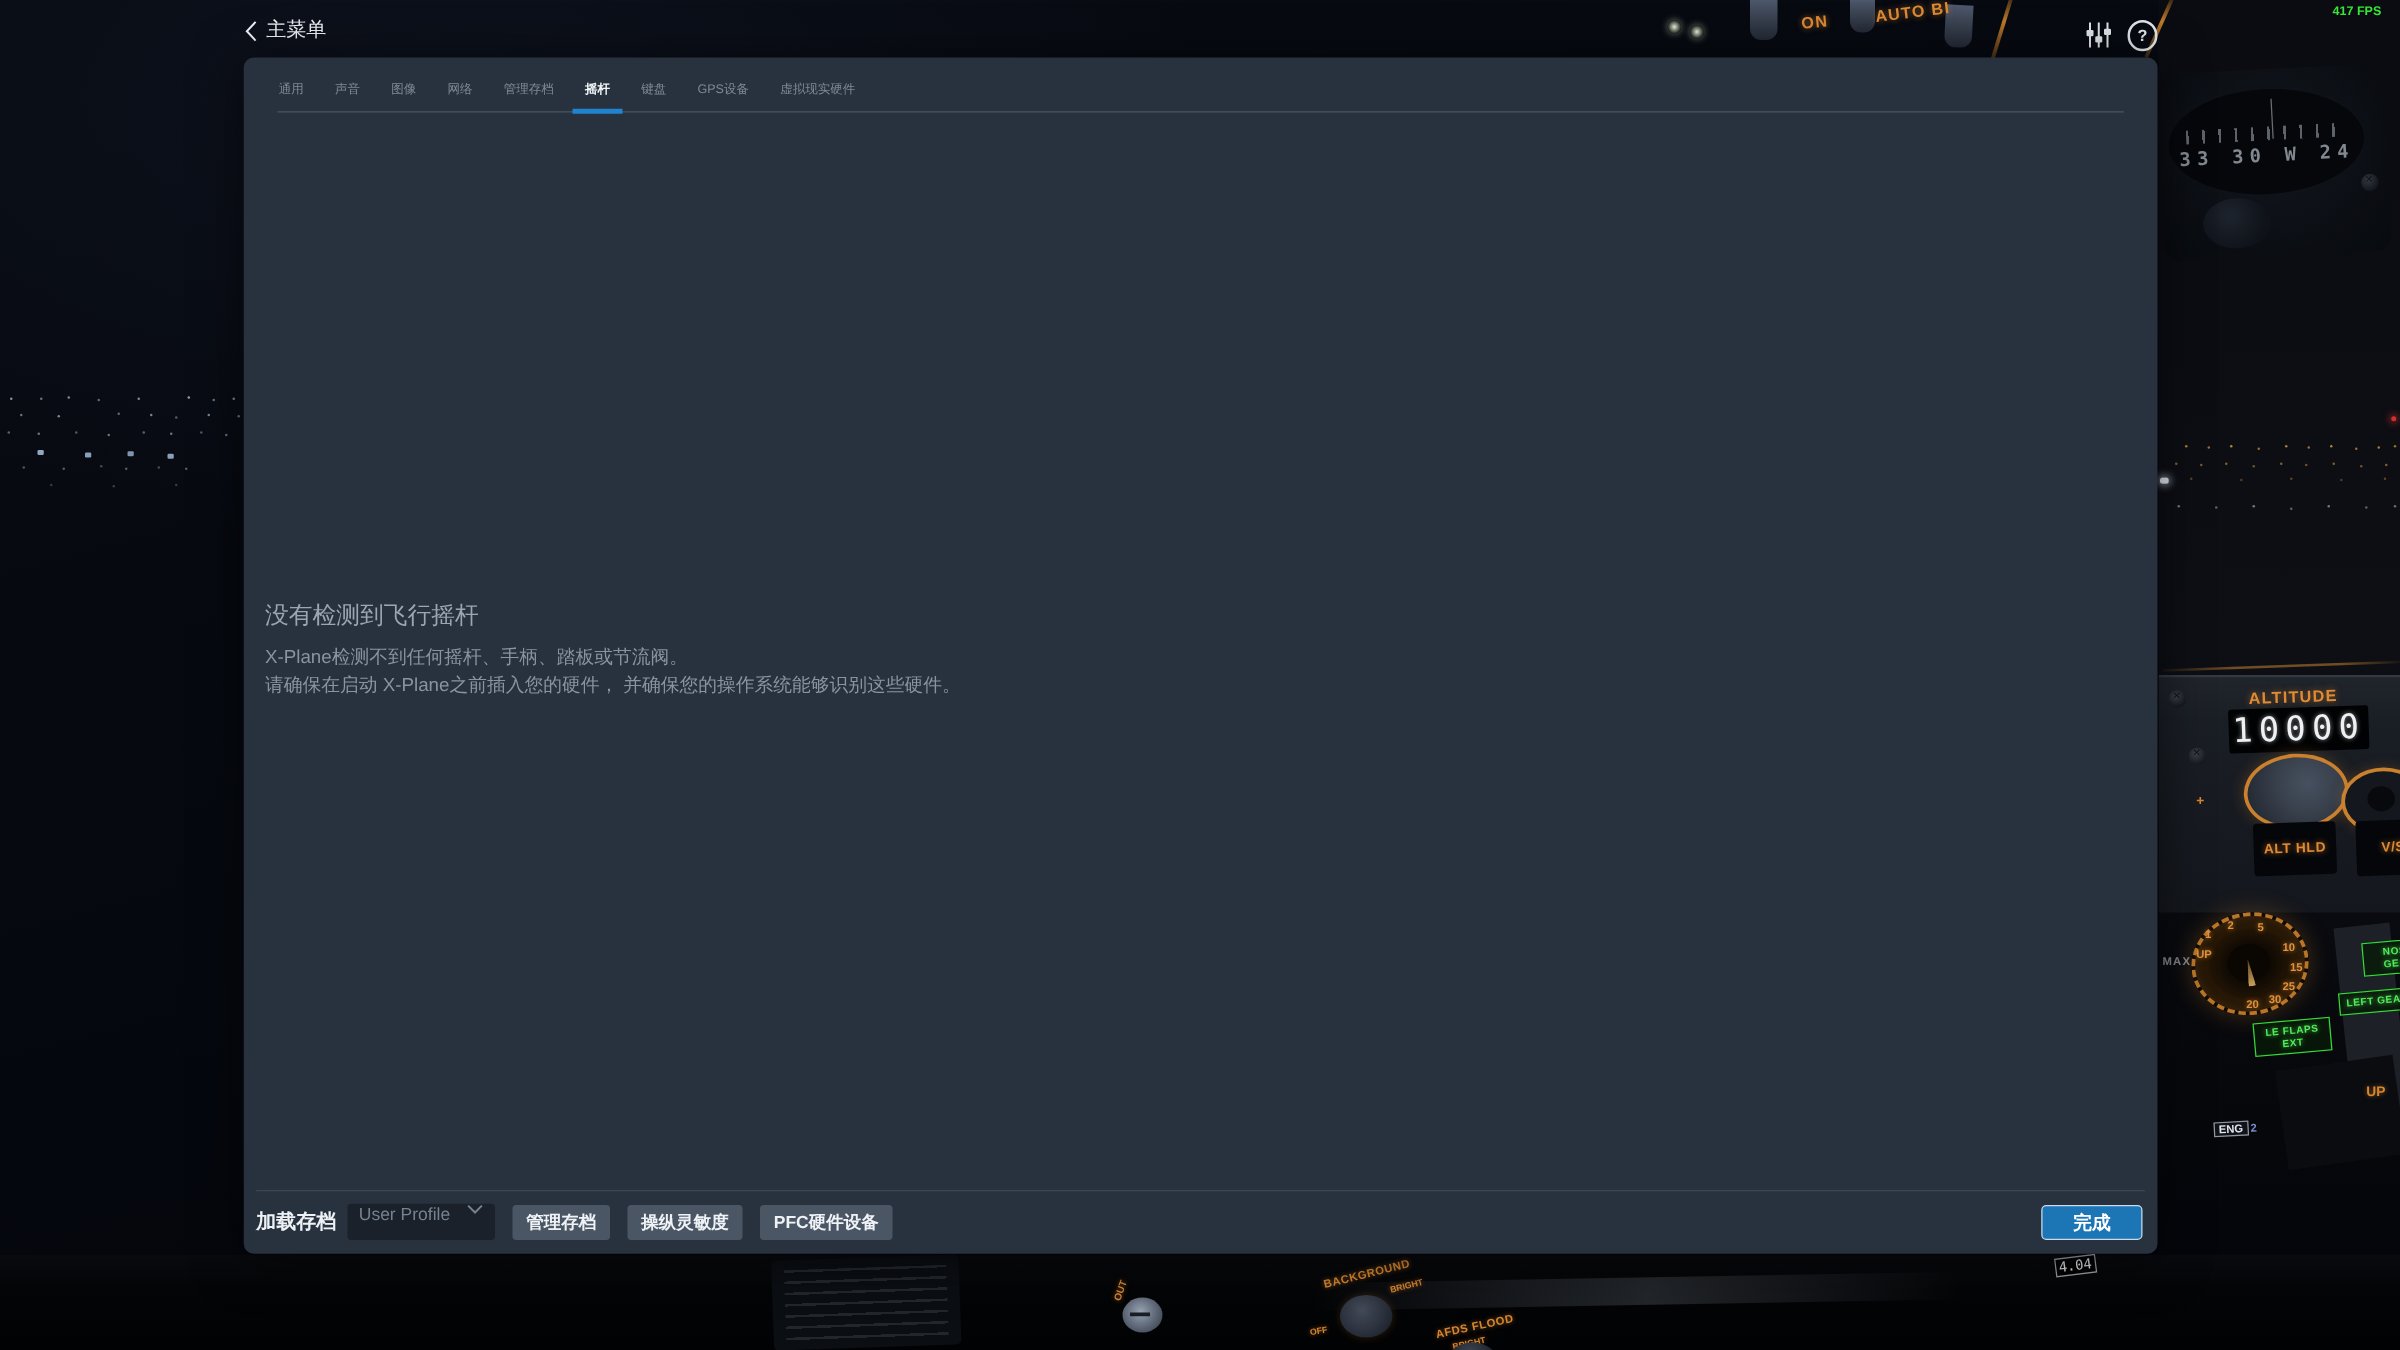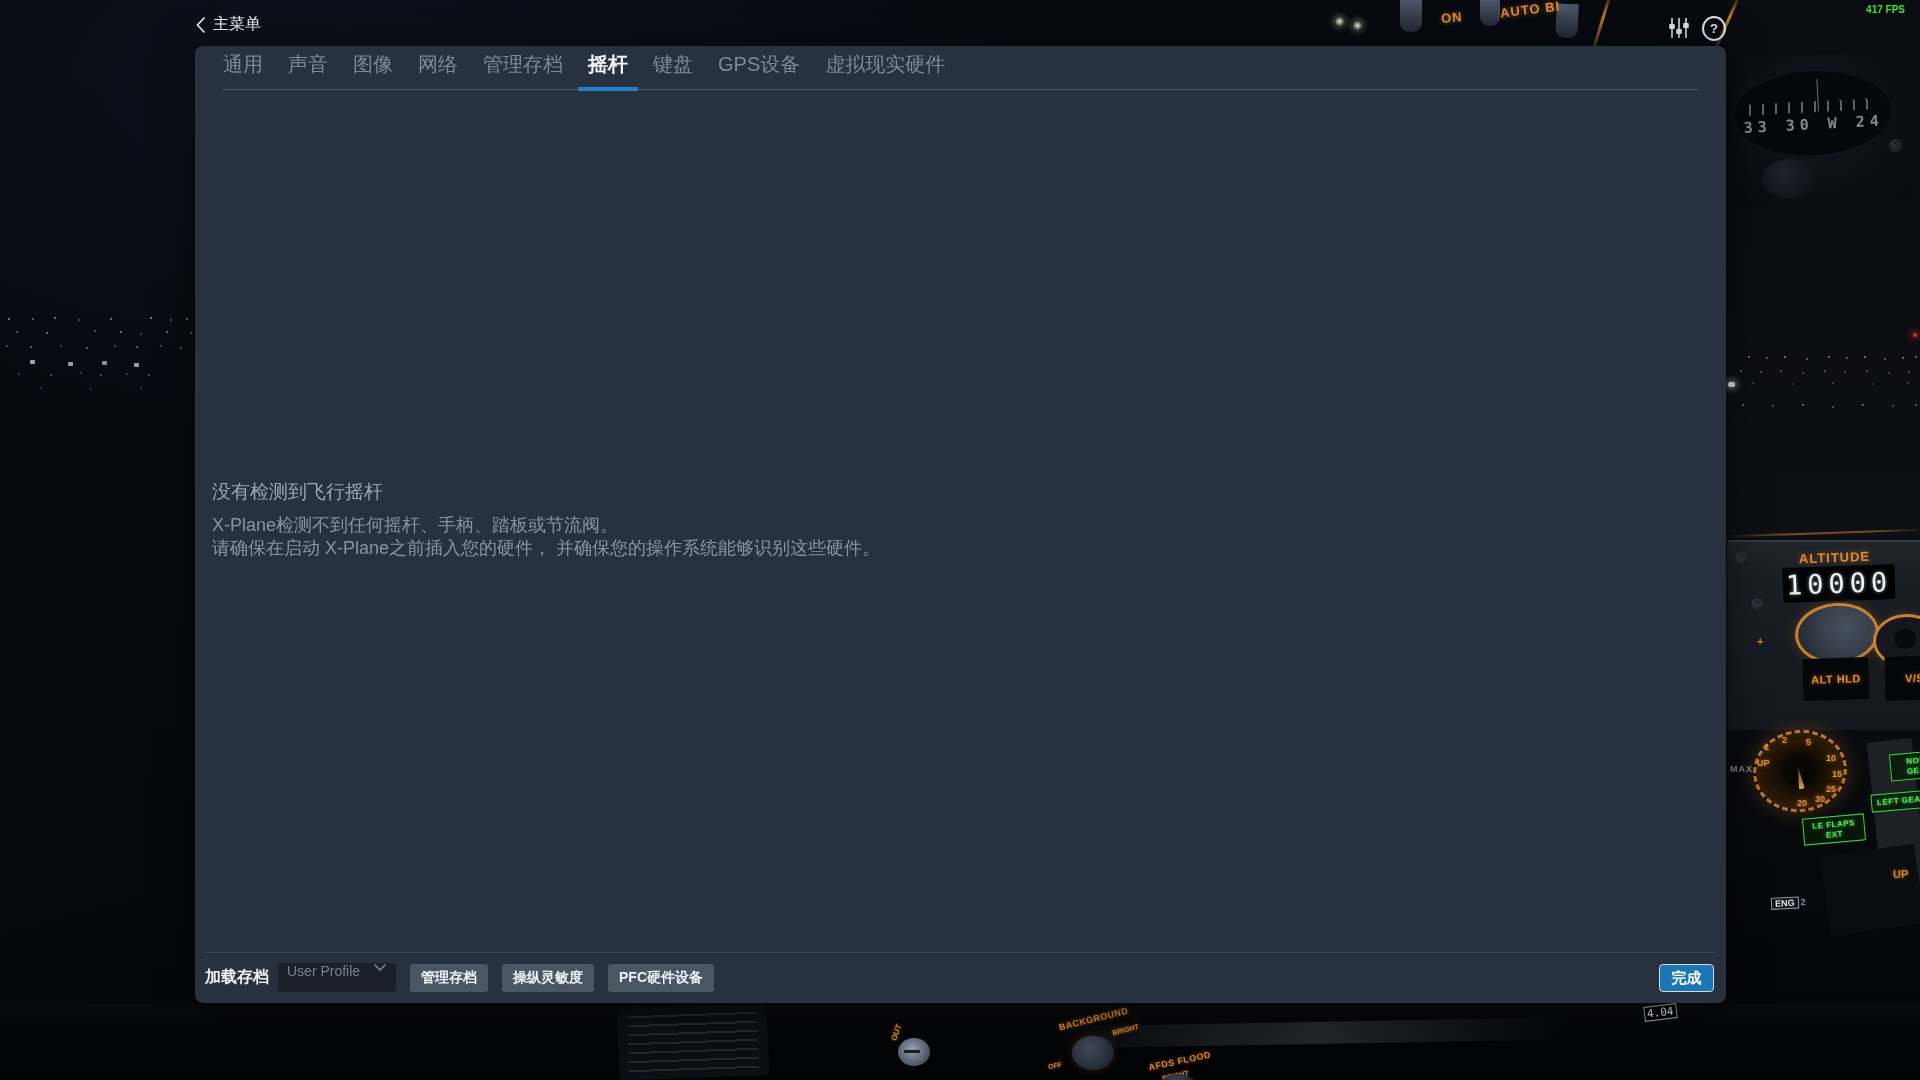--- a/index.html
+++ b/index.html
@@ -148,37 +148,37 @@
   .page-title{left:0;top:7px;width:1920px;text-align:center;color:#f0f4f7;font-size:23px;font-weight:600;letter-spacing:1px;}
   .top-icons{top:16px;right:194px;display:flex;align-items:center;gap:11px;}
   .icon-btn{width:24px;height:24px;display:flex;align-items:center;justify-content:center;cursor:pointer;}
   .help-circle{width:21px;height:21px;border:2px solid #dfe5ea;border-radius:50%;color:#dfe5ea;
     font-size:13px;font-weight:bold;display:flex;align-items:center;justify-content:center;}
 
   
   .settings-panel{left:195px;top:46px;width:1531px;height:957px;background:#28323f;border-radius:8px;box-shadow:0 4px 40px rgba(0,0,0,.55);}
   .tab-bar{position:absolute;left:0;top:0;right:0;height:44px;display:flex;align-items:flex-end;padding-left:27px;}
   .tab-bar::after{content:"";position:absolute;left:27px;right:27px;bottom:0;height:1px;background:#4a5562;}
-  .tab{position:relative;margin-right:23px;padding:12px 1px;font-size:20px;color:#7e8995;cursor:pointer;white-space:nowrap;}
+  .tab{position:relative;margin-right:23px;padding:12px 1px;font-size:10px;color:#7e8995;cursor:pointer;white-space:nowrap;}
   .tab.active{color:#f2f5f8;font-weight:bold;}
   .tab.active::after{content:"";position:absolute;left:-9px;right:-9px;bottom:-1px;height:4px;background:#1f83cf;z-index:2;}
   .message{position:absolute;left:17px;top:433px;}
   .message h2{margin:0 0 9px 0;font-size:19px;font-weight:normal;color:#9aa6b1;}
-  .message p{margin:0;font-size:18px;line-height:23px;color:#8894a1;}
+  .message p{margin:0;font-size:15px;line-height:23px;color:#8894a1;}
   .footer{position:absolute;left:0;right:0;bottom:0;height:51px;}
   .footer::before{content:"";position:absolute;left:10px;right:10px;top:0;height:1px;background:#3b4654;}
   .footer-left{position:absolute;left:10px;top:0;height:100%;display:flex;align-items:center;}
   .load-label{color:#eef2f6;font-size:16px;font-weight:bold;margin-right:9px;}
   .profile-dropdown{width:118px;height:29px;background:#1a212b;border-radius:3px;display:flex;align-items:flex-start;
     justify-content:space-between;padding:0 9px;box-sizing:border-box;cursor:pointer;}
   .profile-dropdown span{color:#76828f;font-size:14px;}
   .footer-btn{height:28px;padding:0 11px;margin-left:14px;background:#4a5663;border-radius:3px;color:#eff3f7;
     font-size:14px;font-weight:bold;display:flex;align-items:center;cursor:pointer;white-space:nowrap;}
   .footer-btn:first-of-type{margin-left:13px;}
-  .done-btn{position:absolute;right:12px;bottom:11px;width:55px;height:28px;background:#1c76b6;border:1px solid #c8dcec;
+  .done-btn{position:absolute;right:12px;bottom:11px;width:81px;height:28px;background:#1c76b6;border:1px solid #c8dcec;
     border-radius:4px;color:#ffffff;font-size:15px;font-weight:bold;display:flex;align-items:center;justify-content:center;
     box-sizing:border-box;cursor:pointer;}
 </style>
 </head>
 <body>
 
 <div class="screen">
 
   <div class="abs right-col"></div>
   <div class="abs bottom-strip"></div>

